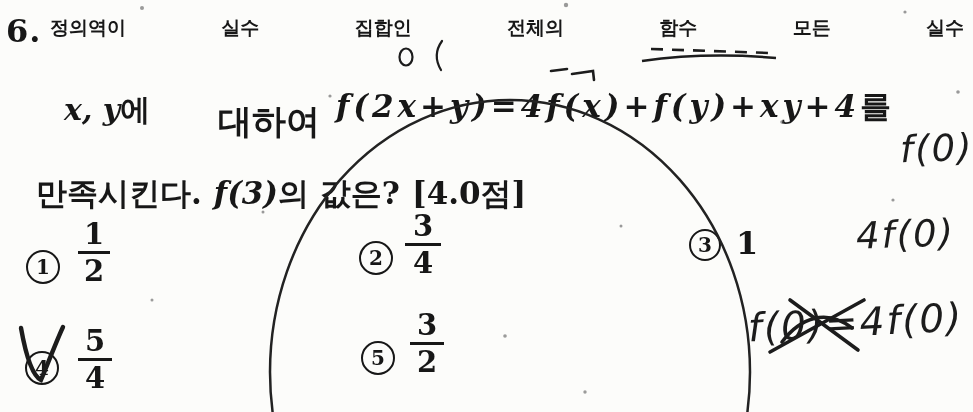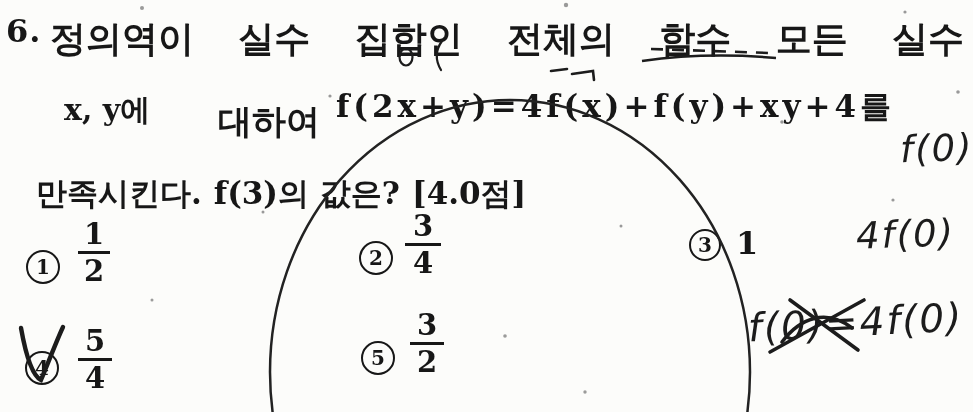--- a/index.html
+++ b/index.html
@@ -6,23 +6,23 @@
   body{
     width:973px;height:412px;overflow:hidden;position:relative;
     background:#fcfcfa;
     font-family:"DejaVu Serif","Liberation Serif",serif;
     color:#171717;
   }
   .abs{position:absolute;}
   
   .print{color:#171717;font-weight:700;}
   .qnum{left:6px;top:12px;font-size:32px;letter-spacing:1px;}
-  .line1{left:50px;top:15px;width:914px;display:flex;justify-content:space-between;font-size:36px;}
+  .line1{left:50px;top:15px;width:914px;display:flex;justify-content:space-between;font-size:19px;}
   .line1 span{white-space:nowrap;}
-  .mathit{font-weight:700;}
+  .mathit{font-style:italic;font-weight:700;}
   .l2a{left:64px;top:90px;font-size:30px;}
   .l2b{left:218px;top:99px;font-size:34px;}
   .l2c{left:336px;top:86px;font-size:31px;letter-spacing:4px;white-space:nowrap;}
   .line3{left:36px;top:150px;font-size:31px;white-space:nowrap;margin-top:23px;}
   .line3 .gap{display:inline-block;width:12px;}
   
   .cnum{
     width:30px;height:30px;border:2.6px solid #171717;border-radius:50%;
     display:flex;align-items:center;justify-content:center;
     font-size:20px;font-weight:700;line-height:1;

